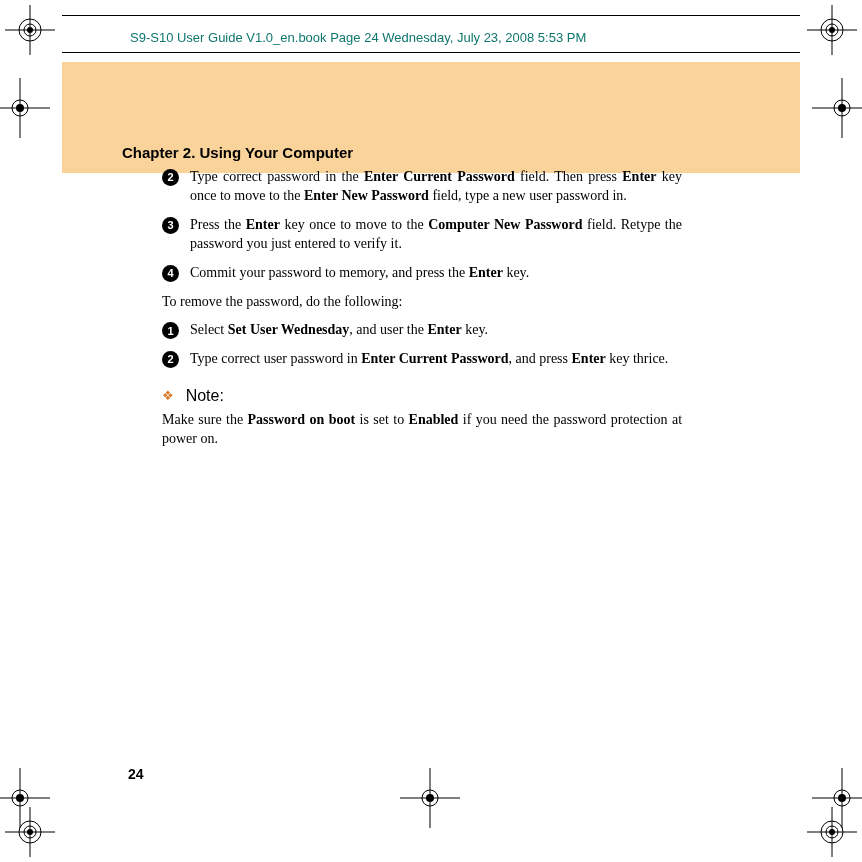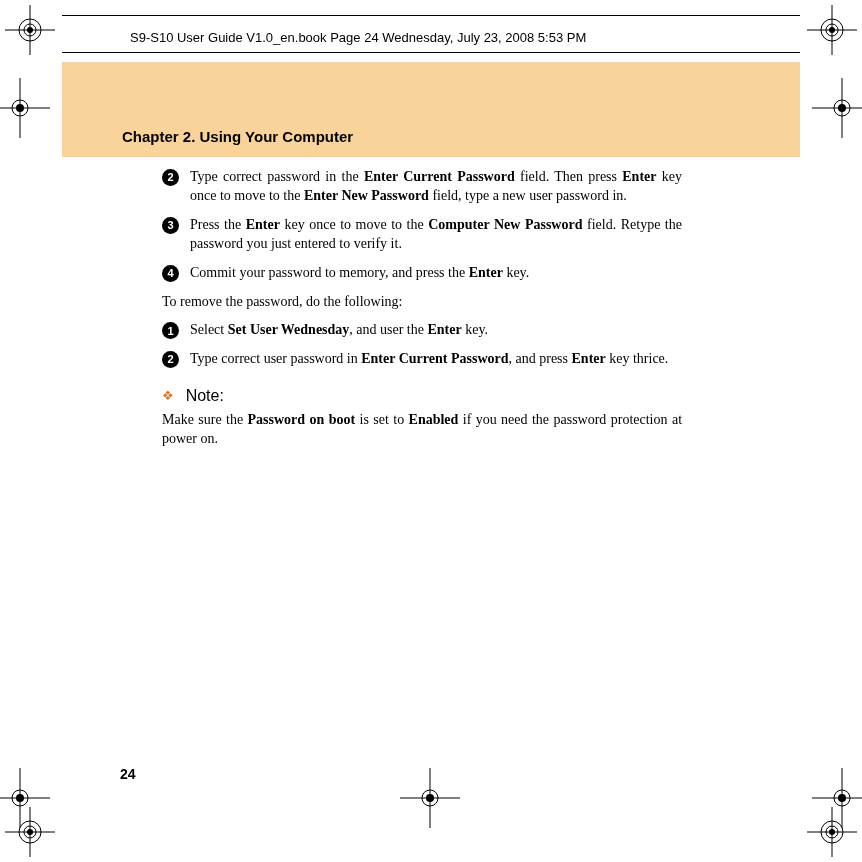--- a/index.html
+++ b/index.html
@@ -57,38 +57,38 @@
       right: 62px;
       border-top: 1px solid #000;
     }
     
     .header-text {
       position: absolute;
       top: 30px;
       left: 130px;
       font-family: Arial, sans-serif;
       font-size: 13px;
-      color: #000000;
+      color: #0f766e;
     }
     
     .header-line-bottom {
       position: absolute;
       top: 52px;
       left: 62px;
       right: 62px;
       border-top: 1px solid #000;
     }
     
     
     .chapter-band {
       position: absolute;
       top: 62px;
       left: 62px;
       right: 62px;
-      height: 95px;
+      height: 111px;
       background: #f9d39a;
     }
     
     .chapter-title {
       position: absolute;
       bottom: 12px;
       left: 60px;
       font-family: Arial, Helvetica, sans-serif;
       font-weight: bold;
       font-size: 15px;
@@ -168,21 +168,21 @@
     }
     
     .bold {
       font-weight: bold;
     }
     
     
     .page-number {
       position: absolute;
       bottom: 80px;
-      left: 120px;
+      left: 128px;
       font-family: Arial, sans-serif;
       font-weight: bold;
       font-size: 14px;
     }
   </style>
 </head>
 <body>
 
 <div class="reg-mark reg-tl">
   <svg viewBox="0 0 50 50">

